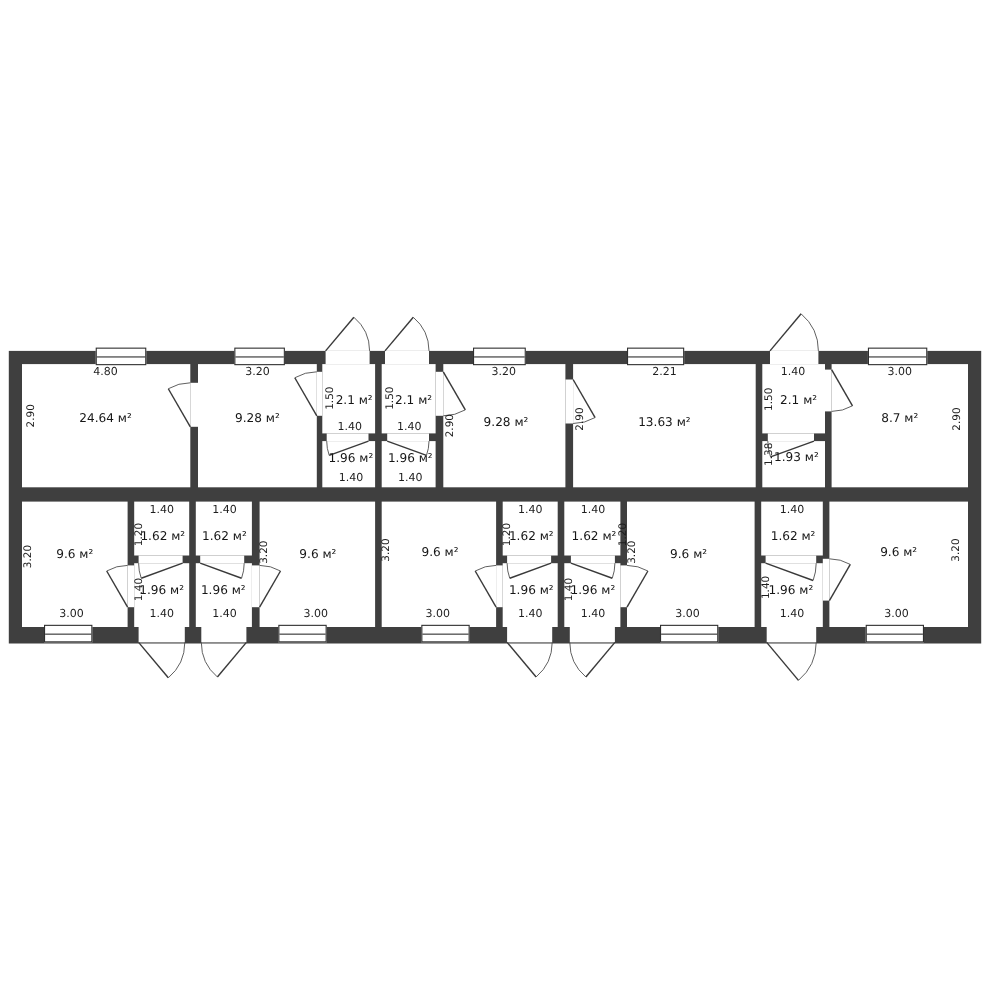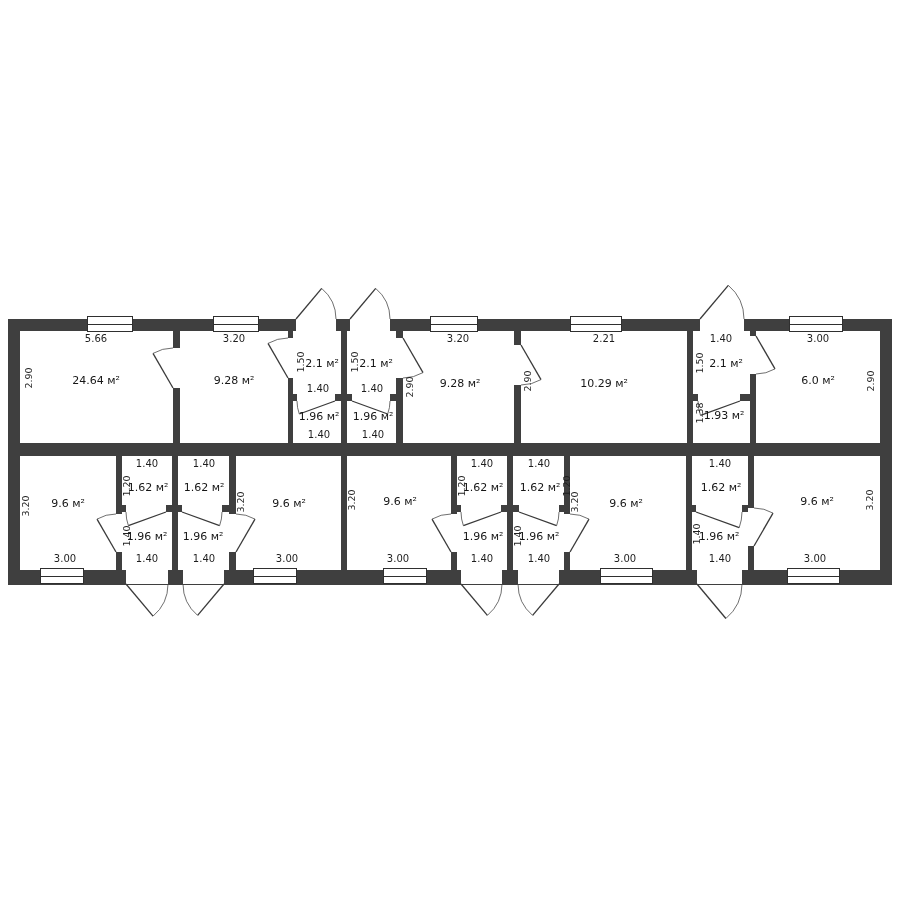--- a/index.html
+++ b/index.html
@@ -145,35 +145,35 @@
         <path d="M390,401 A38,38 0 0 1 387.7,414"></path>
       <path d="M698,401 A42,42 0 0 0 700.5,415.4"></path>
         <path d="M126,512 A40,40 0 0 0 128.4,525.7"></path>
       <path d="M222,512 A40,40 0 0 1 219.6,525.7"></path>
         <path d="M461,512 A40,40 0 0 0 463.4,525.7"></path>
       <path d="M559,512 A40,40 0 0 1 556.6,525.7"></path>
         <path d="M742,512 A46,46 0 0 1 739.2,527.7"></path>
     </g>
   </svg>
 
-  <div class="lbl" style="left:66px;top:333px;">5.66</div>
+  <div class="lbl" style="left:66px;top:333px;">4.80</div>
   <div class="lbl" style="left:204px;top:333px;">3.20</div>
   <div class="lbl" style="left:428px;top:333px;">3.20</div>
   <div class="lbl" style="left:574px;top:333px;">2.21</div>
   <div class="lbl" style="left:691px;top:333px;">1.40</div>
   <div class="lbl" style="left:788px;top:333px;">3.00</div>
 
   <div class="lbl area" style="left:66px;top:374px;">24.64 м²</div>
   <div class="lbl area" style="left:204px;top:374px;">9.28 м²</div>
   <div class="lbl area" style="left:292px;top:357px;">2.1 м²</div>
   <div class="lbl area" style="left:346px;top:357px;">2.1 м²</div>
   <div class="lbl area" style="left:430px;top:377px;">9.28 м²</div>
-  <div class="lbl area" style="left:574px;top:377px;">10.29 м²</div>
+  <div class="lbl area" style="left:574px;top:377px;">13.63 м²</div>
   <div class="lbl area" style="left:696px;top:357px;">2.1 м²</div>
-  <div class="lbl area" style="left:788px;top:374px;">6.0 м²</div>
+  <div class="lbl area" style="left:788px;top:374px;">8.7 м²</div>
 
   <div class="lbl" style="left:288px;top:383px;">1.40</div>
   <div class="lbl" style="left:342px;top:383px;">1.40</div>
   <div class="lbl area" style="left:289px;top:410px;">1.96 м²</div>
   <div class="lbl area" style="left:343px;top:410px;">1.96 м²</div>
   <div class="lbl" style="left:289px;top:429px;">1.40</div>
   <div class="lbl" style="left:343px;top:429px;">1.40</div>
   <div class="lbl area" style="left:694px;top:409px;text-align:center;">1.93 м²</div>
 
   <div class="vlbl" style="left:16px;top:372px;">2.90</div>

